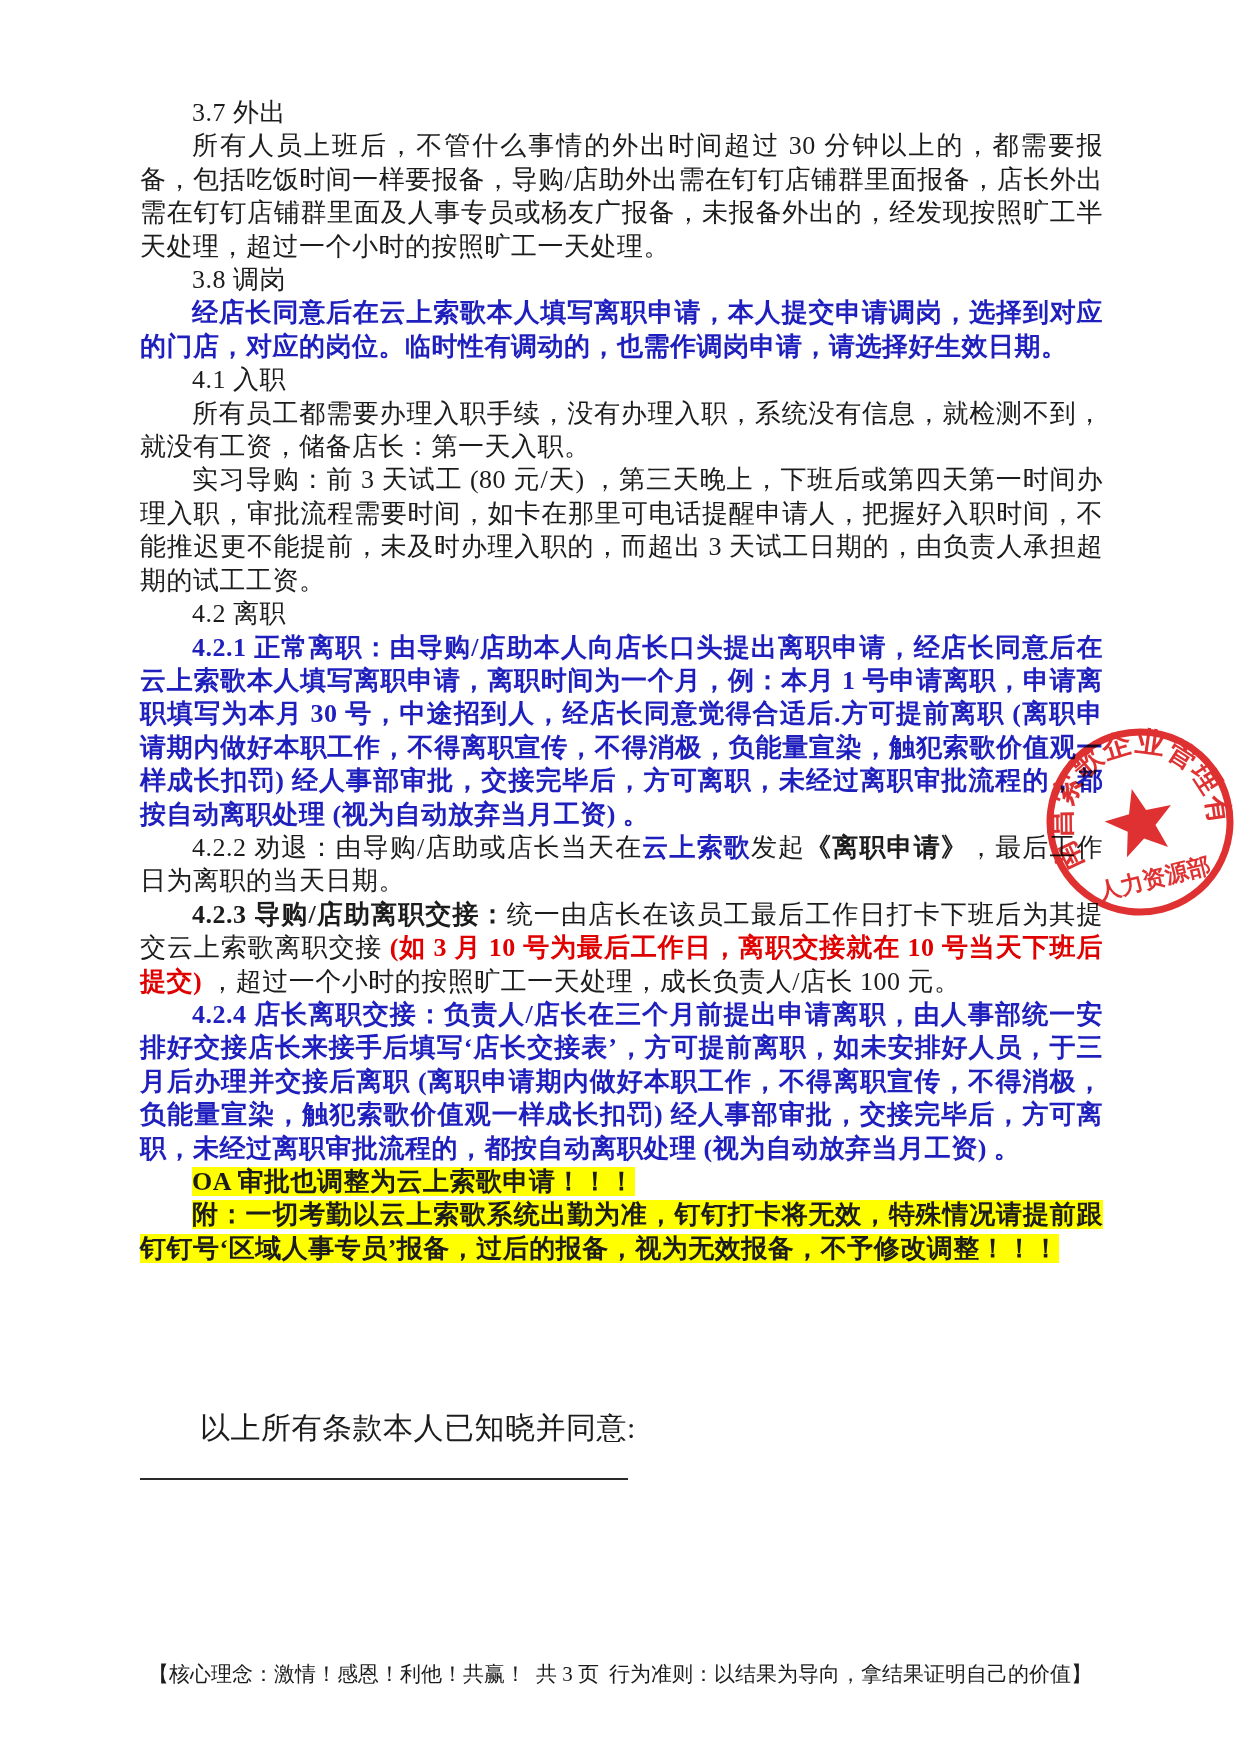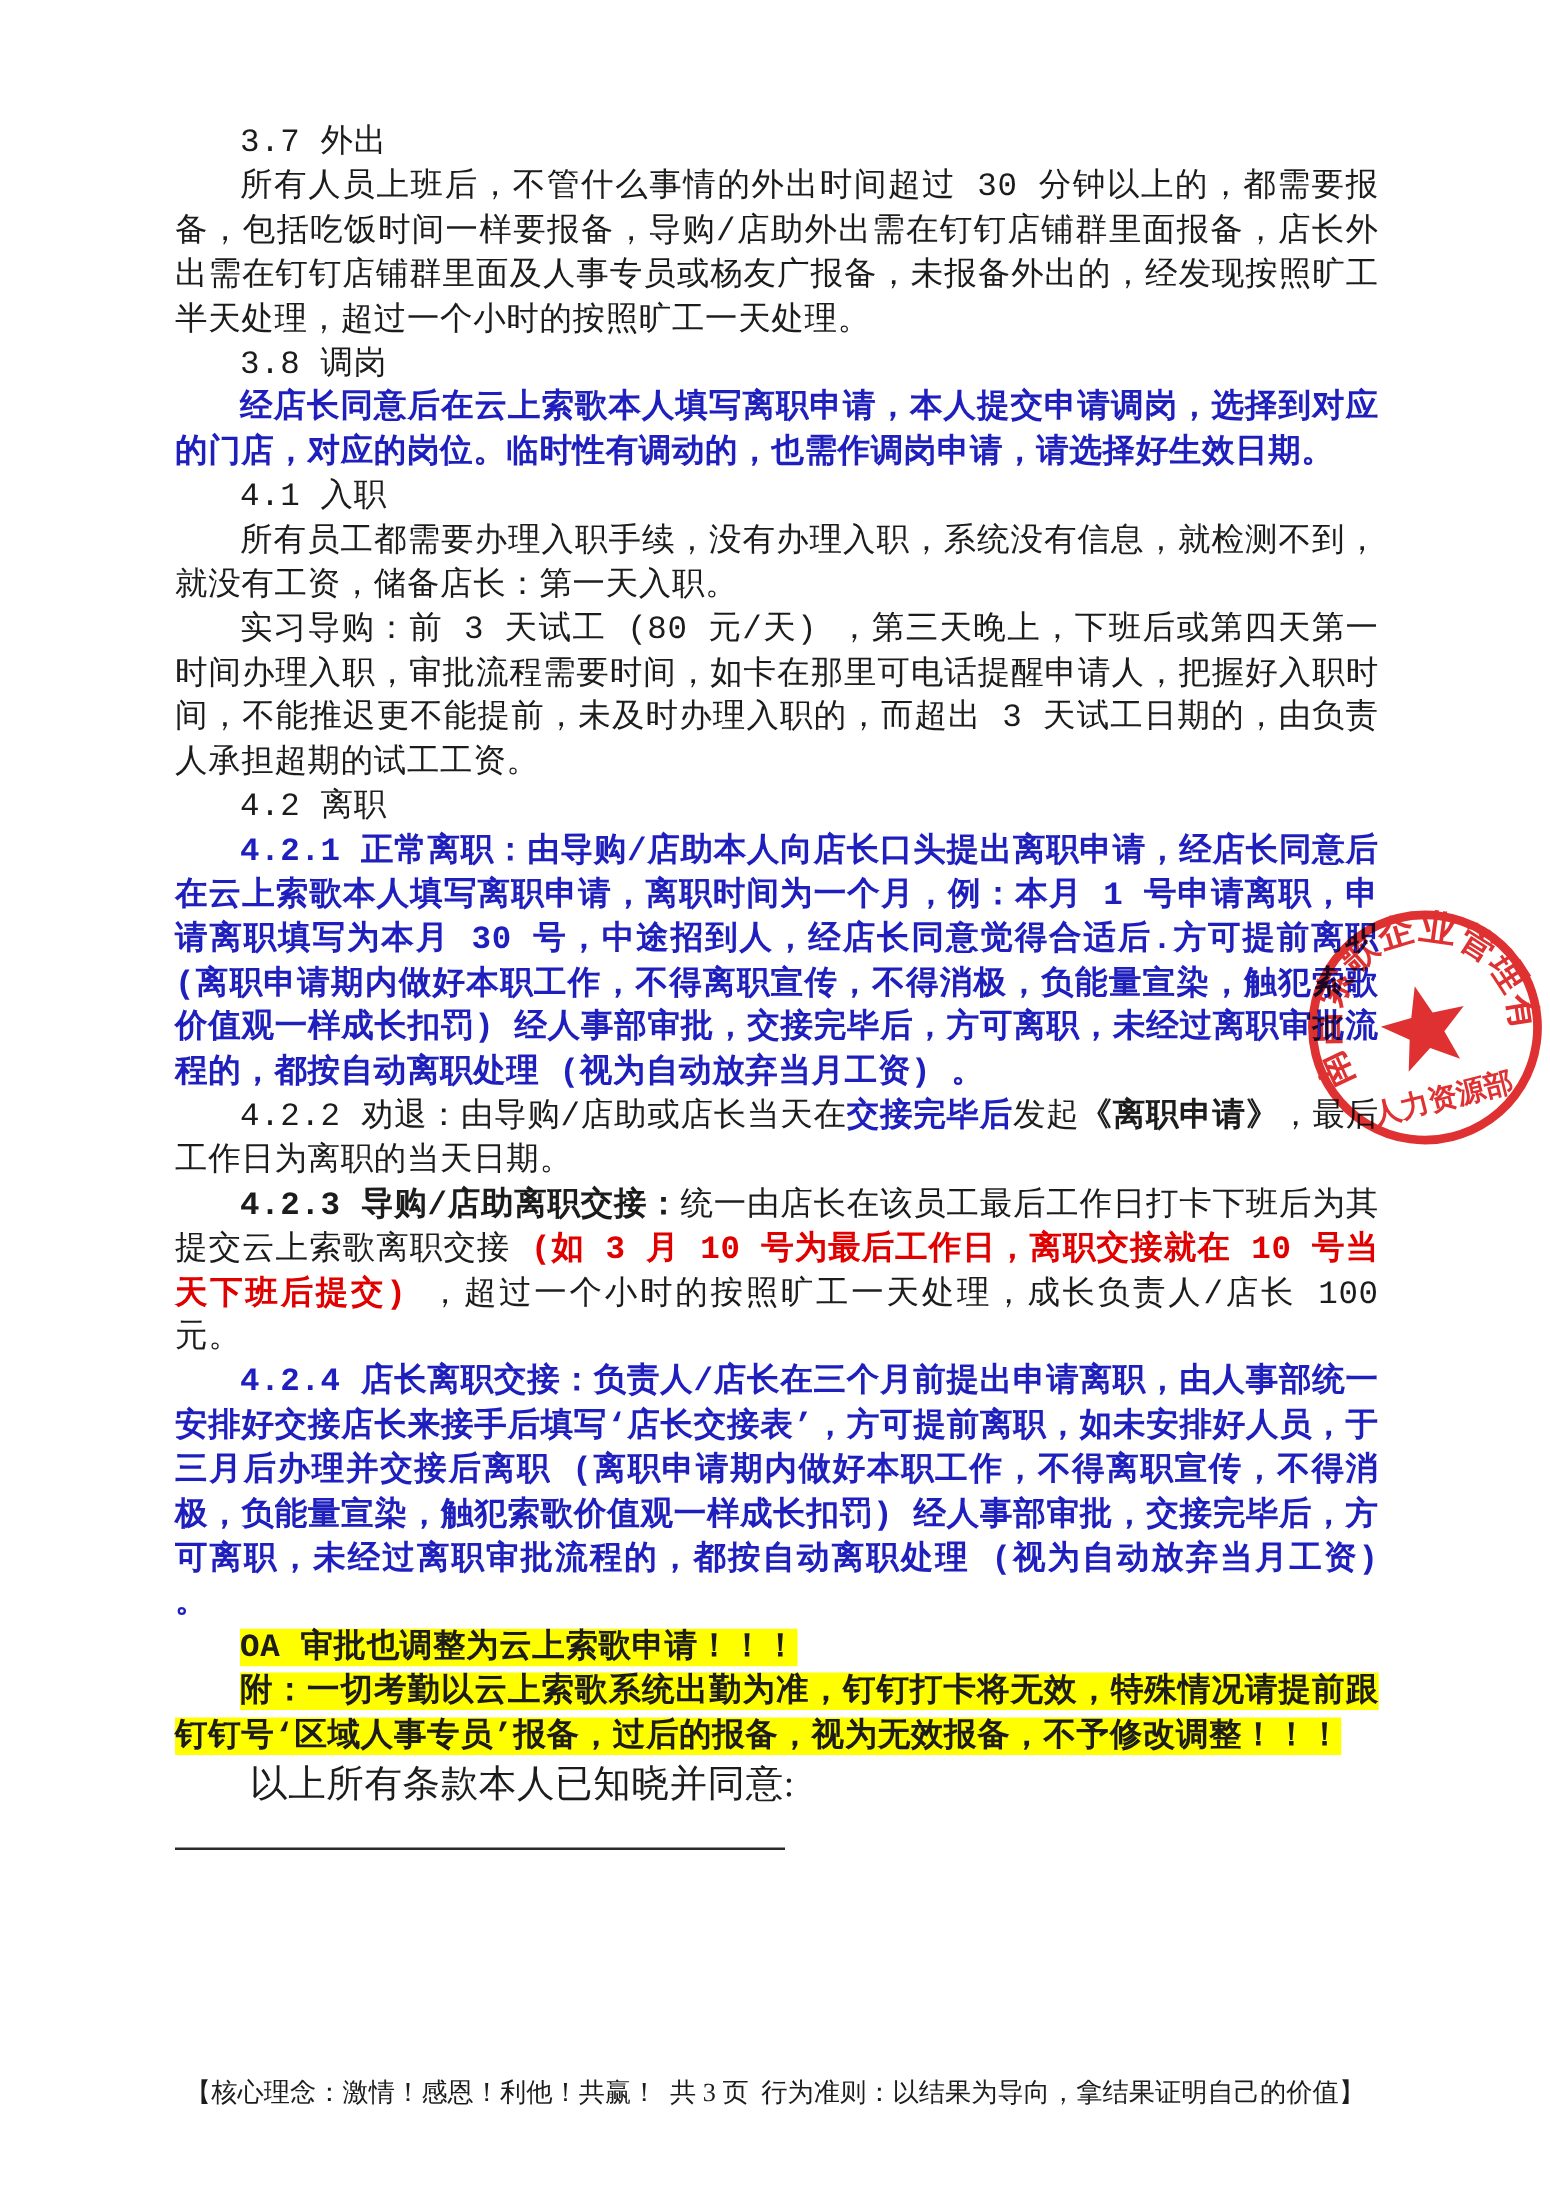--- a/index.html
+++ b/index.html
@@ -18,21 +18,21 @@
     position: absolute;
     left: 140px;
     top: 96px;
     width: 963px;
     font-size: 26px;
     line-height: 33.4px;
     text-align: justify;
     letter-spacing: 0.5px;
   }
   .para { margin: 0; text-indent: 2em; }
-  .seg { white-space: pre-wrap; font-family: Liberation Mono, monospace; }
+  .seg { white-space: pre-wrap; }
   .blue { color: var(--blue, #1f1fbe); font-weight: bold; }
   .red  { color: var(--red, #e00000); font-weight: bold; }
   .bold { font-weight: bold; }
   .hl   { background: var(--highlight, #ffff00); font-weight: bold; }
 
   .signature-row {
     position: absolute;
     left: 140px;
     top: 1408px;
     width: 963px;
@@ -82,21 +82,21 @@
   <div class="doc-body">
       <p class="para"><span class="seg">3.7 外出</span></p>
       <p class="para"><span class="seg">所有人员上班后，不管什么事情的外出时间超过 30 分钟以上的，都需要报备，包括吃饭时间一样要报备，导购/店助外出需在钉钉店铺群里面报备，店长外出需在钉钉店铺群里面及人事专员或杨友广报备，未报备外出的，经发现按照旷工半天处理，超过一个小时的按照旷工一天处理。</span></p>
       <p class="para"><span class="seg">3.8 调岗</span></p>
       <p class="para"><span class="seg blue">经店长同意后在云上索歌本人填写离职申请，本人提交申请调岗，选择到对应的门店，对应的岗位。临时性有调动的，也需作调岗申请，请选择好生效日期。</span></p>
       <p class="para"><span class="seg">4.1 入职</span></p>
       <p class="para"><span class="seg">所有员工都需要办理入职手续，没有办理入职，系统没有信息，就检测不到，就没有工资，储备店长：第一天入职。</span></p>
       <p class="para"><span class="seg">实习导购：前 3 天试工 (80 元/天) ，第三天晚上，下班后或第四天第一时间办理入职，审批流程需要时间，如卡在那里可电话提醒申请人，把握好入职时间，不能推迟更不能提前，未及时办理入职的，而超出 3 天试工日期的，由负责人承担超期的试工工资。</span></p>
       <p class="para"><span class="seg">4.2 离职</span></p>
       <p class="para"><span class="seg blue">4.2.1 正常离职：由导购/店助本人向店长口头提出离职申请，经店长同意后在云上索歌本人填写离职申请，离职时间为一个月，例：本月 1 号申请离职，申请离职填写为本月 30 号，中途招到人，经店长同意觉得合适后.方可提前离职 (离职申请期内做好本职工作，不得离职宣传，不得消极，负能量宣染，触犯索歌价值观一样成长扣罚) 经人事部审批，交接完毕后，方可离职，未经过离职审批流程的，都按自动离职处理 (视为自动放弃当月工资) 。</span></p>
-      <p class="para"><span class="seg">4.2.2 劝退：由导购/店助或店长当天在</span><span class="seg blue">交接完毕后</span><span class="seg">发起</span><span class="seg bold">《离职申请》</span><span class="seg">，最后工作日为离职的当天日期。</span></p>
+      <p class="para"><span class="seg">4.2.2 劝退：由导购/店助或店长当天在</span><span class="seg blue">云上索歌</span><span class="seg">发起</span><span class="seg bold">《离职申请》</span><span class="seg">，最后工作日为离职的当天日期。</span></p>
       <p class="para"><span class="seg bold">4.2.3 导购/店助离职交接：</span><span class="seg">统一由店长在该员工最后工作日打卡下班后为其提交云上索歌离职交接 </span><span class="seg red">(如 3 月 10 号为最后工作日，离职交接就在 10 号当天下班后提交) </span><span class="seg">，超过一个小时的按照旷工一天处理，成长负责人/店长 100 元。</span></p>
       <p class="para"><span class="seg blue">4.2.4 店长离职交接：负责人/店长在三个月前提出申请离职，由人事部统一安排好交接店长来接手后填写‘店长交接表’，方可提前离职，如未安排好人员，于三月后办理并交接后离职 (离职申请期内做好本职工作，不得离职宣传，不得消极，负能量宣染，触犯索歌价值观一样成长扣罚) 经人事部审批，交接完毕后，方可离职，未经过离职审批流程的，都按自动离职处理 (视为自动放弃当月工资) 。</span></p>
       <p class="para"><span class="seg hl">OA 审批也调整为云上索歌申请！！！</span></p>
       <p class="para"><span class="seg hl">附：一切考勤以云上索歌系统出勤为准，钉钉打卡将无效，特殊情况请提前跟钉钉号‘区域人事专员’报备，过后的报备，视为无效报备，不予修改调整！！！</span></p>
     </div>
 
   <div class="signature-row">
     <span>以上所有条款本人已知晓并同意: </span><span class="sig-line"></span>
   </div>
 

